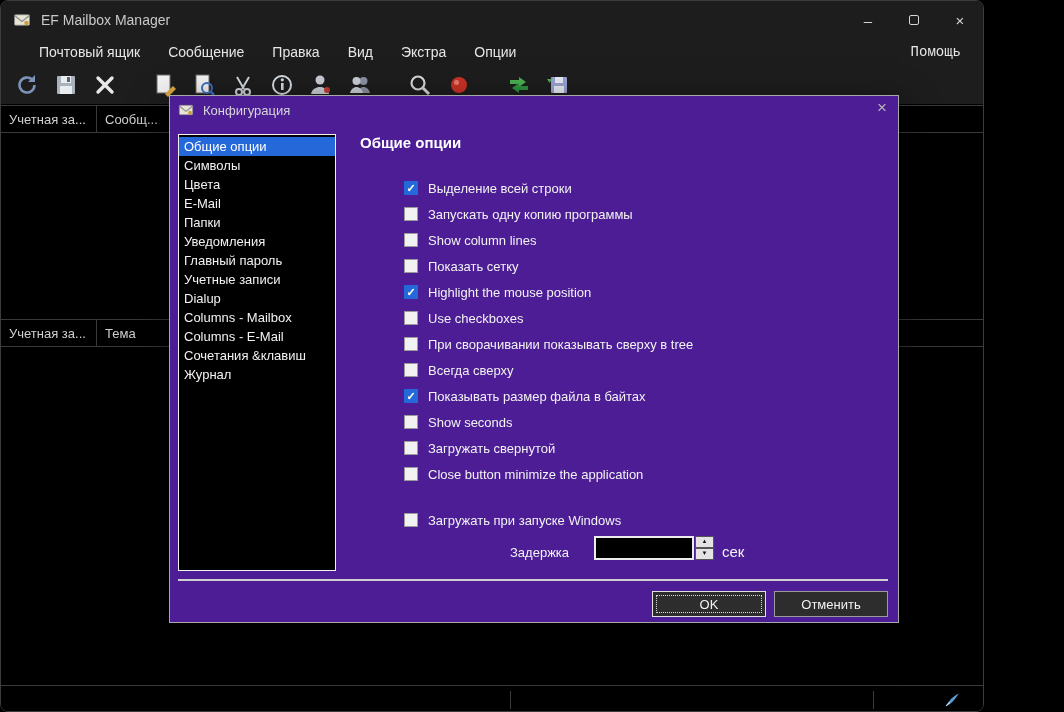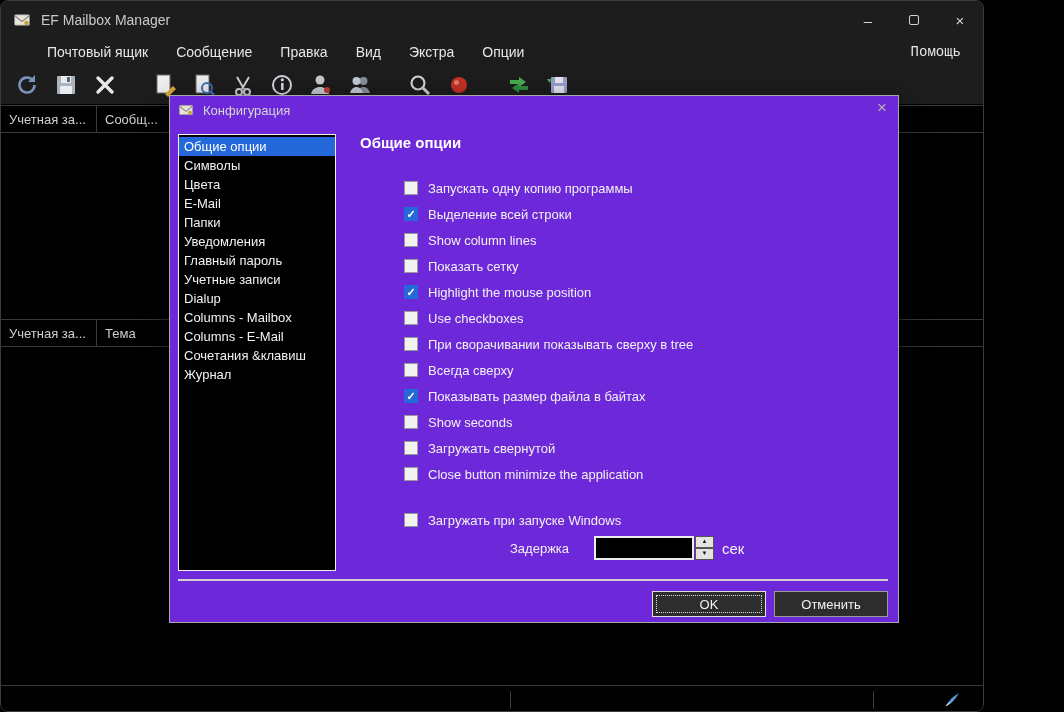--- a/index.html
+++ b/index.html
@@ -12,21 +12,21 @@
               display:flex; align-items:center; }
   .app-icon { margin-left:12px; width:18px; height:18px; flex:0 0 auto; }
   .title-text { margin-left:10px; font-size:14px; color:#c9c9c9; }
   .win-controls { margin-left:auto; display:flex; height:100%; }
   .win-btn { width:46px; display:flex; align-items:center; justify-content:center; color:#d4d4d4; font-size:15px; }
   .max-box { width:10px; height:10px; border:1px solid #d4d4d4; border-radius:2px; }
 
   
   .menubar { position:absolute; top:38px; left:0; right:0; height:26px; background:#1d1d1d;
              display:flex; align-items:center; font-size:14px; color:#e6e6e6; }
-  .menu-items { display:flex; padding-left:32px; }
+  .menu-items { display:flex; padding-left:24px; }
   .menu-item { padding:0 14px; white-space:nowrap; }
   .menu-help { margin-left:auto; padding:0 22px 0 14px;font-family:Liberation Mono, monospace; }
 
   
   .toolbar { position:absolute; top:64px; left:0; right:0; height:39px; background:#1d1d1d;
              display:flex; align-items:center; padding-left:6px; }
   .tool { width:25px; height:25px; margin:0 7px; display:flex; align-items:center; justify-content:center; }
   .tool svg { width:24px; height:24px; }
   .tgap { margin-left:28px; }
 
@@ -37,21 +37,21 @@
   .pane-header .col { width:96px; padding:6px 0 0 8px; border-right:1px solid #3a3a3a;
                       font-size:13px; color:#cfcfcf; overflow:hidden; white-space:nowrap; }
   .pane-header .col:nth-of-type(2) { width:75px; }
 
   
   .statusbar { position:absolute; left:0; right:0; top:684px; height:28px; border-top:1px solid #3a3a3a; background:#000; }
   .status-sep { position:absolute; top:5px; width:1px; height:18px; background:#3a3a3a; }
   .status-icon { position:absolute; right:22px; top:5px; width:17px; height:17px; }
 
   
-  .dialog { position:absolute; left:168px; top:94px; width:730px; height:528px; background:#6d28d9;
+  .dialog { position:absolute; left:168px; top:94px; width:730px; height:528px; background:#4c1d95;
             border:1px solid #a8a8a8; box-shadow:0 14px 36px rgba(0,0,0,.7); }
   .dialog-titlebar { position:absolute; top:0; left:0; right:0; height:28px; display:flex; align-items:center; padding-left:8px; }
   .dialog-icon { width:16px; height:16px; }
   .dialog-title { margin-left:9px; font-size:13px; color:#d6d6d6; }
   .dialog-close { position:absolute; right:11px; top:2px; font-size:17px; color:#b4b4b4; }
 
   .listbox { position:absolute; left:8px; top:38px; width:158px; height:437px; border:1px solid #f0f0f0;
              background:#000; padding-top:2px; overflow:hidden; }
   .cat-item { height:19px; line-height:19px; padding-left:5px; font-size:13px; color:#f2f2f2; white-space:nowrap; }
   .cat-item.selected { background:var(--accent,#2468d9); color:#fff; }
@@ -60,21 +60,21 @@
 
   .options { position:absolute; left:234px; top:79px; }
   .opt-row { height:26px; display:flex; align-items:center; }
   .startup-row { position:absolute; left:234px; top:411px; }
   .cb { width:14px; height:14px; background:#f2f2f2; border:1px solid #9a9a9a; flex:0 0 auto;
         display:flex; align-items:center; justify-content:center; font-size:11px; color:#fff; }
   .cb.checked { background:var(--accent,#2468d9); border-color:var(--accent,#2468d9); }
   .cb.checked::after { content:"✓"; font-weight:bold; }
   .opt-label { margin-left:10px; font-size:13px; color:#f2f2f2; white-space:nowrap; }
 
-  .delay-row { position:absolute; left:340px; top:440px; display:flex; align-items:center; }
+  .delay-row { position:absolute; left:340px; top:440px; display:flex; align-items:flex-end; }
   .delay-label { width:78px; font-size:13px; color:#f2f2f2; }
   .delay-input { margin-left:6px; width:100px; height:24px; background:#000; border:2px solid #ececec;
                  color:#fff; font-size:13px; padding:0 4px; font-family:inherit; }
   .spinner { width:19px; height:24px; margin-left:1px; display:flex; flex-direction:column; }
   .spin-btn { flex:1; background:#e3e3e3; border:1px solid #555; font-size:6px; line-height:9px;
               text-align:center; color:#111; }
   .delay-unit { margin-left:8px; font-size:15px; color:#f2f2f2; }
 
   .divider { position:absolute; left:8px; top:483px; width:710px; height:2px; background:#cfcfcf; }
 
@@ -262,27 +262,27 @@
         <div class="cat-item">Columns - E-Mail</div>
         <div class="cat-item">Сочетания &amp;клавиш</div>
         <div class="cat-item">Журнал</div>
       </div>
 
     <div class="panel-heading">Общие опции</div>
 
     <div class="options">
 
         <div class="opt-row">
-          <span class="cb"></span>
-          <span class="opt-label">Запускать одну копию программы</span>
-        </div>
-
-        <div class="opt-row">
           <span class="cb checked"></span>
           <span class="opt-label">Выделение всей строки</span>
+        </div>
+
+        <div class="opt-row">
+          <span class="cb"></span>
+          <span class="opt-label">Запускать одну копию программы</span>
         </div>
 
         <div class="opt-row">
           <span class="cb"></span>
           <span class="opt-label">Show column lines</span>
         </div>
 
         <div class="opt-row">
           <span class="cb"></span>
           <span class="opt-label">Показать сетку</span>

